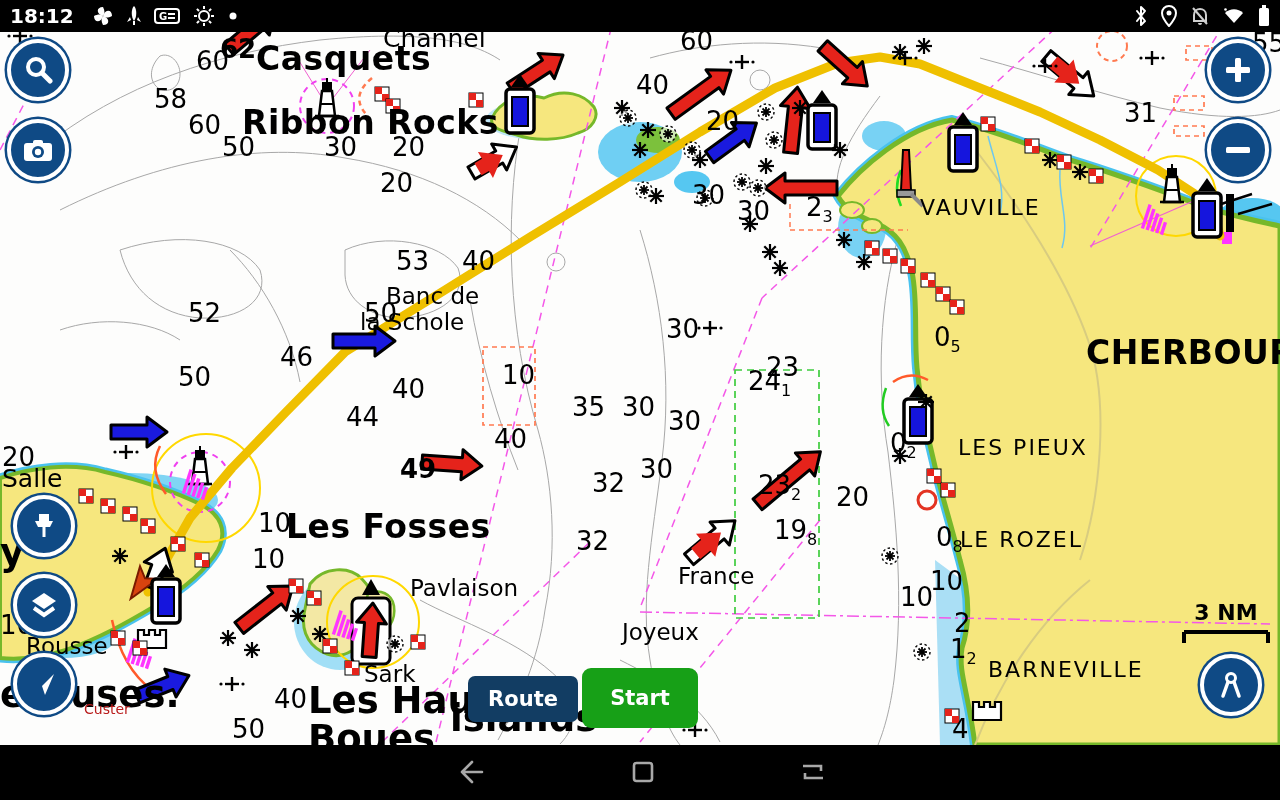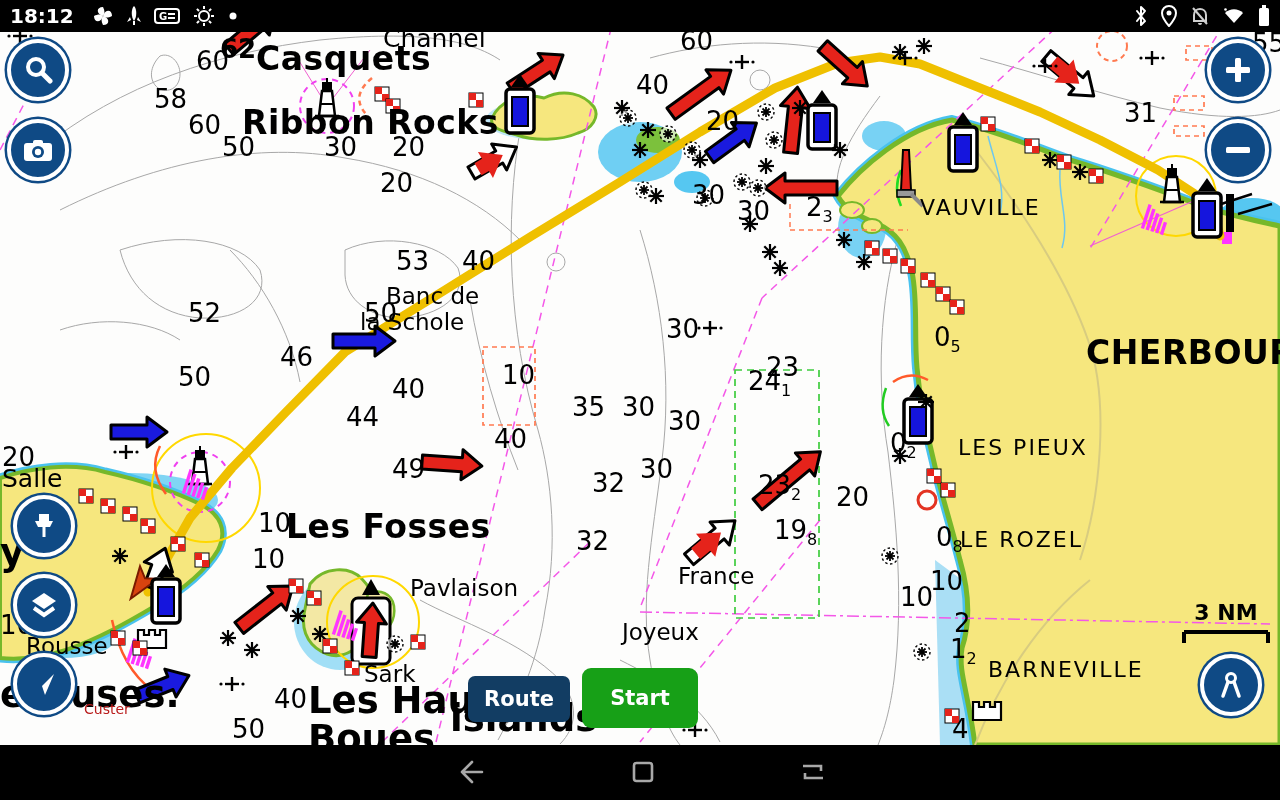--- a/index.html
+++ b/index.html
@@ -22,21 +22,21 @@
   #statusbar .time{font-size:20px;font-weight:600;margin-right:18px}
   .icons{display:flex;gap:13px;align-items:center}
   .spacer{flex:1}
   #navbar{position:absolute;left:0;top:745px;width:100%;height:55px;background:#000;z-index:40}
   #navbar .navic{position:absolute;top:10px;cursor:pointer}
   .cbtn{position:absolute;width:54px;height:54px;border-radius:50%;background:#0f4a85;
     border:4px solid #fff;box-shadow:0 0 0 2.5px #0f4a85;display:flex;align-items:center;
     justify-content:center;cursor:pointer;z-index:20}
   .abtn{position:absolute;display:flex;align-items:center;justify-content:center;color:#fff;
     font-weight:bold;font-size:21px;border-radius:7px;cursor:pointer;z-index:15}
-  #btn-route{left:468px;top:676px;width:102px;height:46px;background:#123d63}
+  #btn-route{left:468px;top:676px;width:110px;height:46px;background:#123d63}
   #btn-start{left:582px;top:668px;width:116px;height:60px;background:#17a017;border-radius:9px;z-index:16}
   #btn-menu{left:702px;top:676px;width:110px;height:46px;background:#123d63}
   #scale-label{position:absolute;left:1180px;top:600px;width:92px;text-align:center;font-size:22px;
     font-weight:bold;color:#000;z-index:12;pointer-events:none}
   #scale-bar{position:absolute;left:1180px;top:628px;z-index:12;pointer-events:none}
 </style>
 </head>
 <body>
 
 <div id="screen">
@@ -889,21 +889,21 @@
       <div class="depth" style="left: 1124px; top: 98px;">31</div>
       <div class="depth" style="left: 1252px; top: 28px;">55</div>
       <div class="depth" style="left: 396px; top: 246px;">53</div>
       <div class="depth" style="left: 462px; top: 246px;">40</div>
       <div class="depth" style="left: 364px; top: 298px;">50</div>
       <div class="depth" style="left: 188px; top: 298px;">52</div>
       <div class="depth" style="left: 280px; top: 342px;">46</div>
       <div class="depth" style="left: 178px; top: 362px;">50</div>
       <div class="depth" style="left: 346px; top: 402px;">44</div>
       <div class="depth" style="left: 392px; top: 374px;">40</div>
-      <div class="depth" style="left: 392px; top: 454px;">49</div>
+      <div class="depth" style="left: 400px; top: 454px; font-weight: bold;">49</div>
       <div class="depth" style="left: 502px; top: 360px;">10</div>
       <div class="depth" style="left: 572px; top: 392px;">35</div>
       <div class="depth" style="left: 622px; top: 392px;">30</div>
       <div class="depth" style="left: 666px; top: 314px;">30</div>
       <div class="depth" style="left: 668px; top: 406px;">30</div>
       <div class="depth" style="left: 640px; top: 454px;">30</div>
       <div class="depth" style="left: 592px; top: 468px;">32</div>
       <div class="depth" style="left: 494px; top: 424px;">40</div>
       <div class="depth" style="left: 576px; top: 526px;">32</div>
       <div class="depth" style="left: 758px; top: 470px;">23<sub>2</sub></div>

